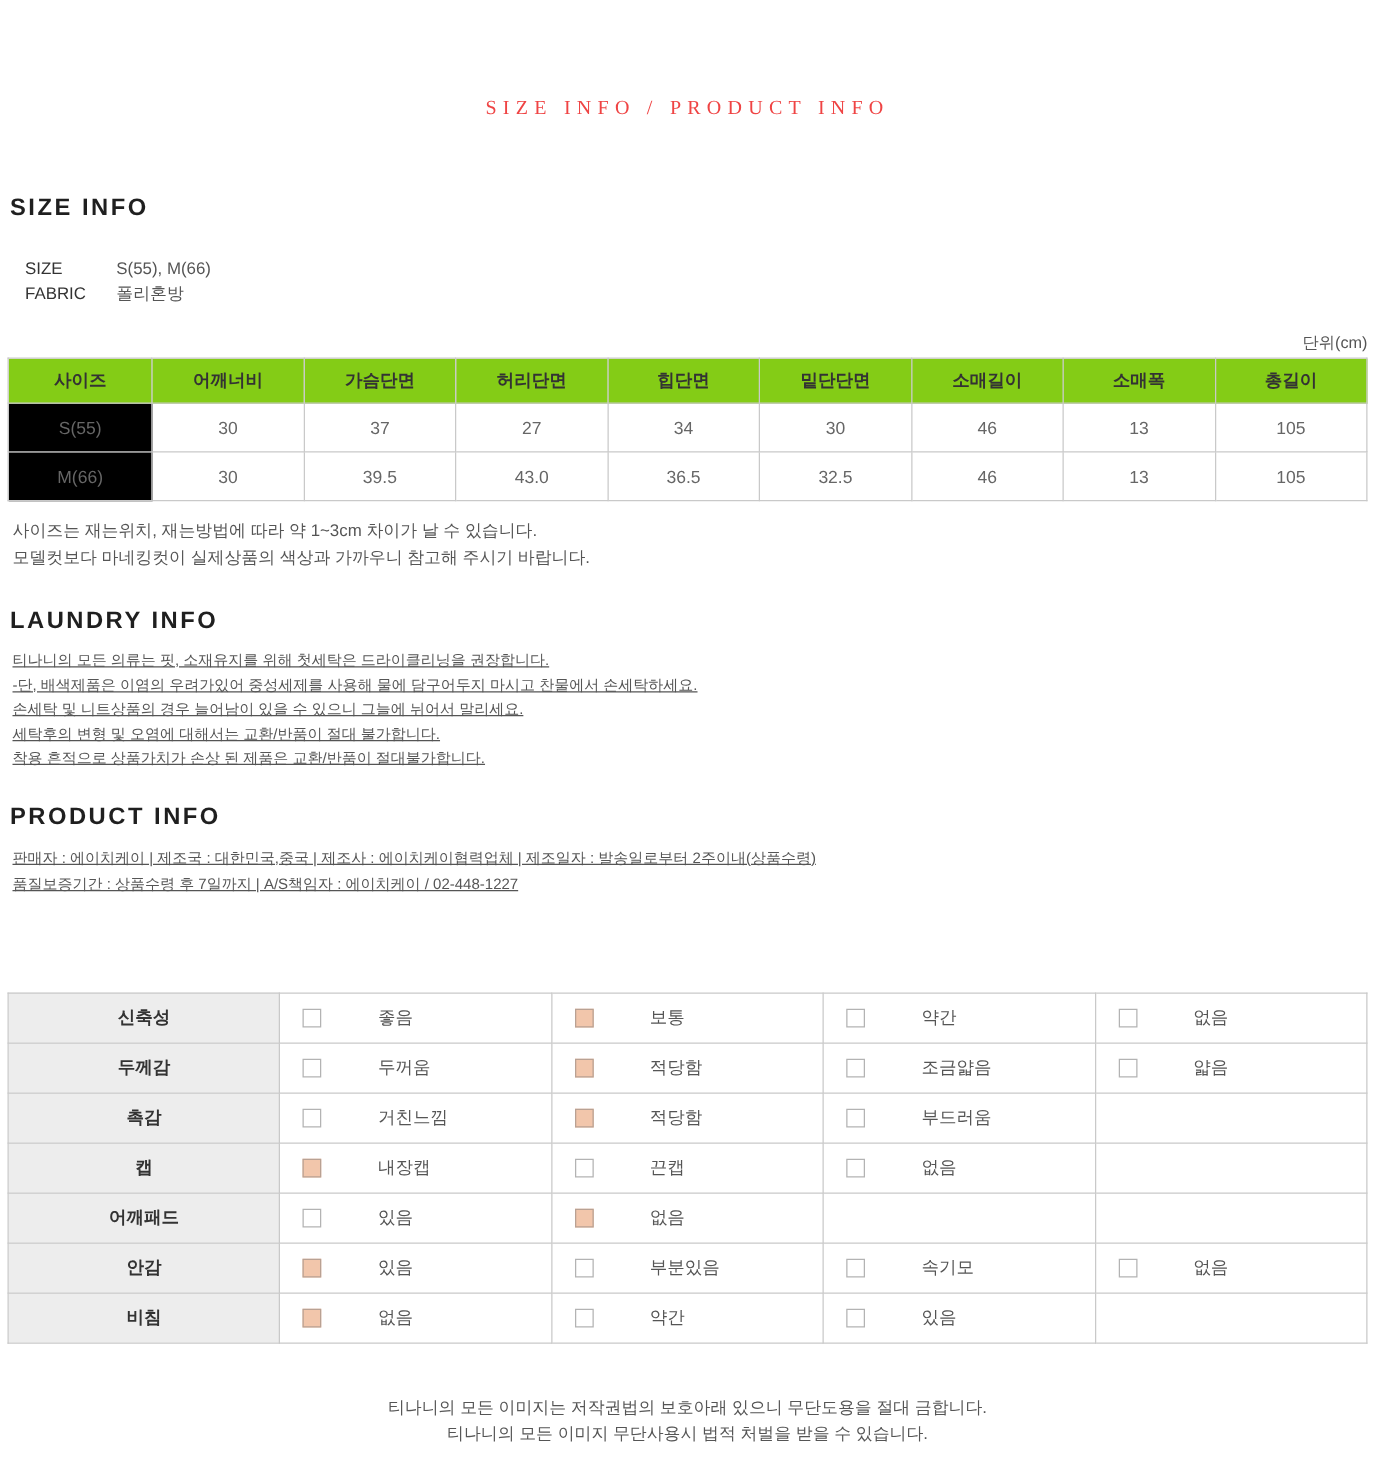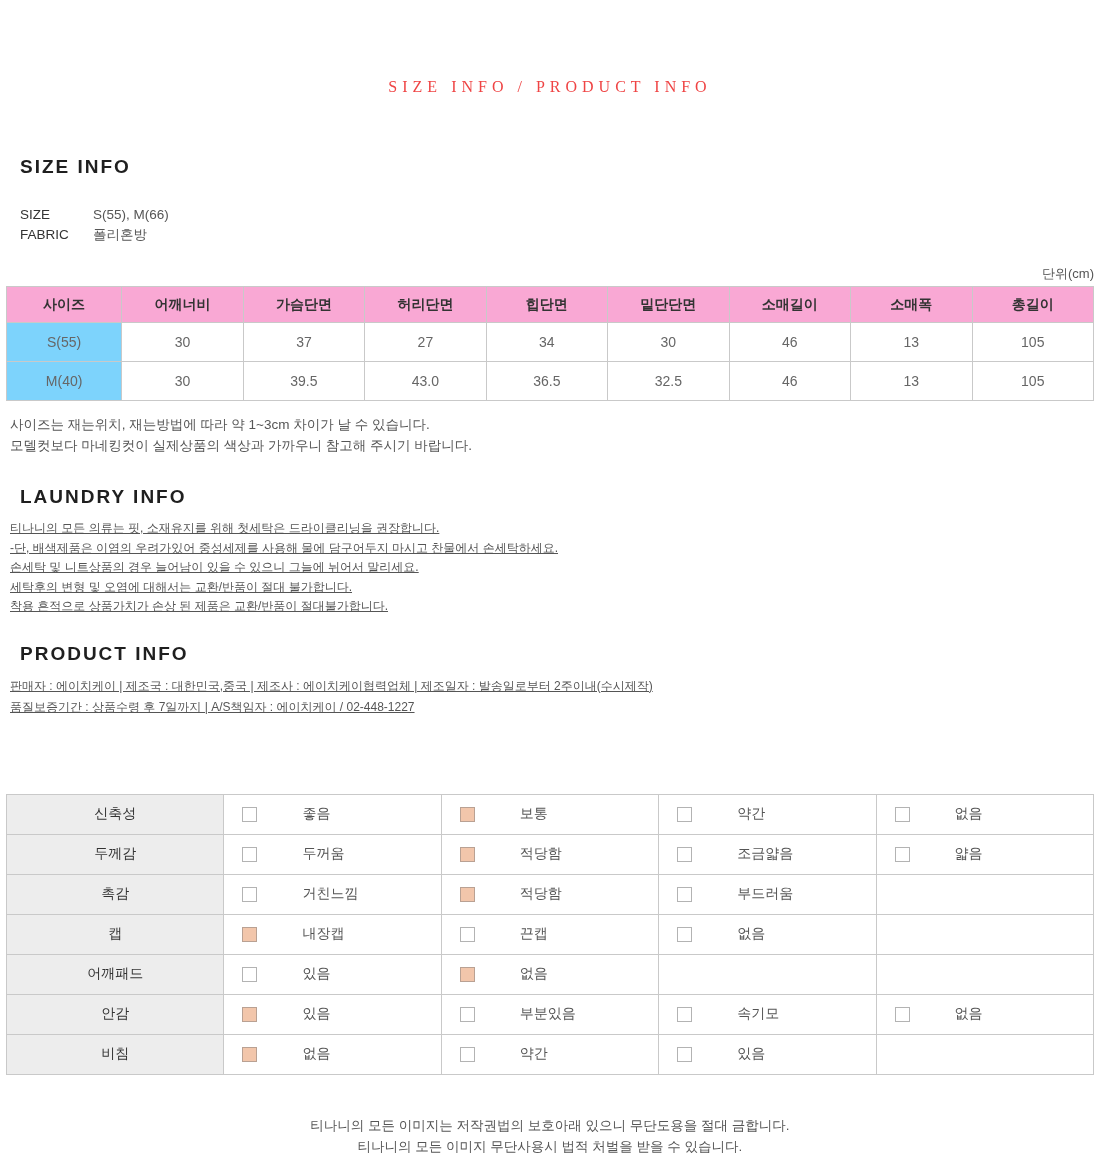--- a/index.html
+++ b/index.html
@@ -19,62 +19,62 @@
     font-size: 16px;
     letter-spacing: 5px;
     color: #ef4444;
   }
 
   h2.sec-heading {
     font-size: 19px;
     font-weight: bold;
     letter-spacing: 2px;
     color: #1f1f1f;
-    margin-left: 14px;
+    margin-left: 2px;
   }
   .h-size { margin-top: 60px; }
   .h-laundry { margin-top: 30px; }
   .h-product { margin-top: 26px; }
 
   .meta { margin-top: 27px; margin-left: 14px; }
   .meta-row { display: flex; font-size: 13.5px; line-height: 20px; }
   .meta-label { width: 73px; color: #333; }
   .meta-value { color: #555; }
 
   .unit { text-align: right; font-size: 13px; color: #555; margin-top: 20px; margin-bottom: 3px; }
 
   table { border-collapse: collapse; width: 100%; table-layout: fixed; }
   td, th { border: 1px solid #c9c9c9; font-weight: normal; }
 
   .size-table th {
-    background: #f9a8d4;
+    background: #84cc16;
     color: #333;
     font-size: 14px;
     font-weight: bold;
     height: 36px;
   }
   .size-table td {
     height: 39px;
     text-align: center;
     font-size: 14px;
     color: #666;
   }
-  .size-table td.row-head { background: #7dd3fc; }
+  .size-table td.row-head { background: #000000; }
 
   .notes { margin-top: 13px; margin-left: 4px; font-size: 13.5px; color: #555; line-height: 21px; }
 
   .paras { margin-top: 11px; margin-left: 4px; font-size: 12px; color: #555; line-height: 19.5px; text-decoration: underline; }
   .paras.wide { line-height: 21px; }
 
   .feat-table { margin-top: 76px; }
   .feat-table td { height: 40px; font-size: 14px; }
   .feat-table td.feat-label {
     background: #ededed;
     color: #333;
-    font-weight: normal;
+    font-weight: bold;
     text-align: center;
   }
   .feat-table td.feat-opt { padding-left: 18px; color: #555; }
   .opt-wrap { display: flex; align-items: center; gap: 36px; }
   .cb {
     display: inline-block;
     width: 15px; height: 15px;
     border: 1px solid #b3b3b3;
     background: #ffffff;
     margin-right: 9px;
@@ -137,21 +137,21 @@
           <td>30</td>
           <td>37</td>
           <td>27</td>
           <td>34</td>
           <td>30</td>
           <td>46</td>
           <td>13</td>
           <td>105</td>
         </tr>
         <tr>
-          <td class="row-head">M(40)</td>
+          <td class="row-head">M(66)</td>
           <td>30</td>
           <td>39.5</td>
           <td>43.0</td>
           <td>36.5</td>
           <td>32.5</td>
           <td>46</td>
           <td>13</td>
           <td>105</td>
         </tr>
       </tbody>
@@ -166,21 +166,21 @@
   <div class="paras" id="laundry-lines">
       <div>티나니의 모든 의류는 핏, 소재유지를 위해 첫세탁은 드라이클리닝을 권장합니다.</div>
       <div>-단, 배색제품은 이염의 우려가있어 중성세제를 사용해 물에 담구어두지 마시고 찬물에서 손세탁하세요.</div>
       <div>손세탁 및 니트상품의 경우 늘어남이 있을 수 있으니 그늘에 뉘어서 말리세요.</div>
       <div>세탁후의 변형 및 오염에 대해서는 교환/반품이 절대 불가합니다.</div>
       <div>착용 흔적으로 상품가치가 손상 된 제품은 교환/반품이 절대불가합니다.</div>
     </div>
 
   <h2 class="sec-heading h-product">PRODUCT INFO</h2>
   <div class="paras wide" id="product-lines">
-      <div>판매자 : 에이치케이 | 제조국 : 대한민국,중국 | 제조사 : 에이치케이협력업체 | 제조일자 : 발송일로부터 2주이내(수시제작)</div>
+      <div>판매자 : 에이치케이 | 제조국 : 대한민국,중국 | 제조사 : 에이치케이협력업체 | 제조일자 : 발송일로부터 2주이내(상품수령)</div>
       <div>품질보증기간 : 상품수령 후 7일까지 | A/S책임자 : 에이치케이 / 02-448-1227</div>
     </div>
 
   <table class="feat-table">
     <colgroup>
       <col style="width:20%">
         <col style="width:20%">
         <col style="width:20%">
         <col style="width:20%">
         <col style="width:20%">

